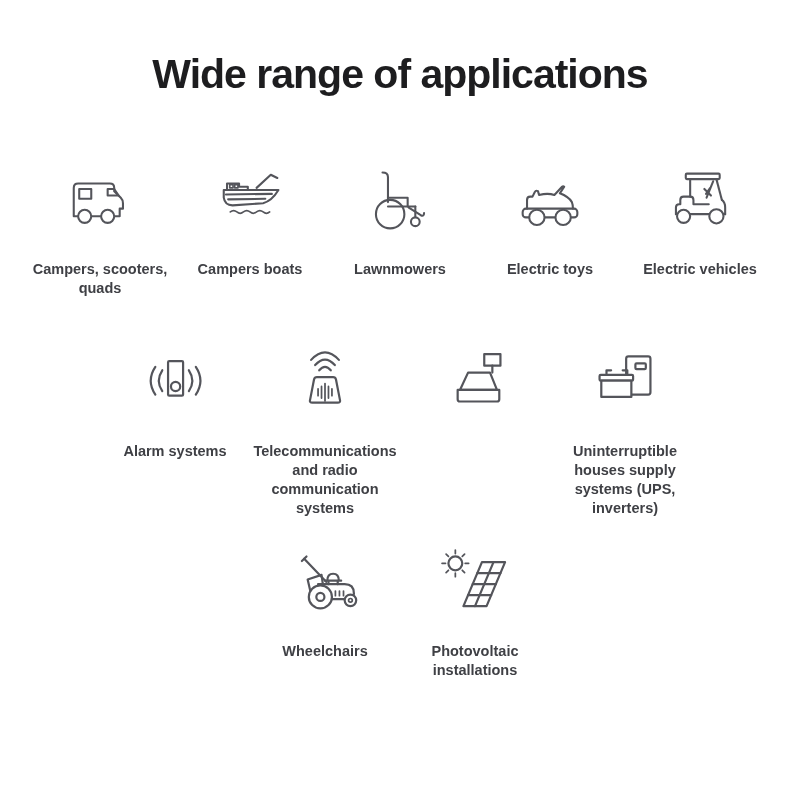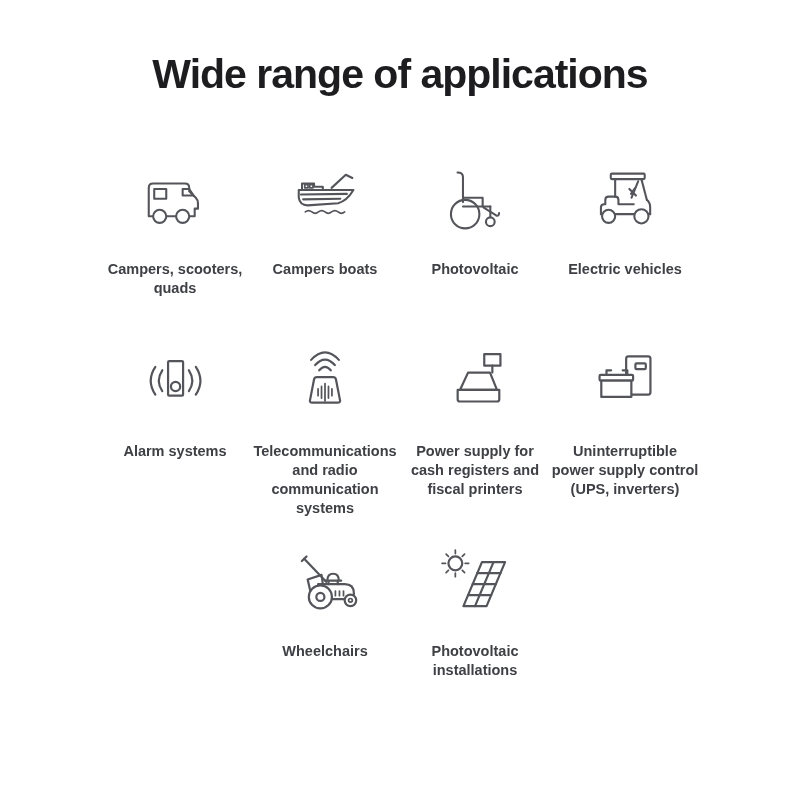--- a/index.html
+++ b/index.html
@@ -64,23 +64,34 @@
         <svg width="70" height="70" viewBox="0 0 64 64">
           <path d="M21 33 V10 Q21 6 16 6"></path>
           <path d="M21 29 H39 V37"></path>
           <path d="M21 37 H46"></path>
           <path d="M46 37 V47"></path>
           <path d="M40 38 L51 45 Q54 46.5 54 43"></path>
           <circle cx="23" cy="44" r="13"></circle>
           <circle class="w" cx="46" cy="51" r="4"></circle>
         </svg>
       </div>
-      <div class="label">Photovoltaic</div>
-    </div>
-
+      <div class="label">Lawnmowers</div>
+    </div>
+
+    <div class="cell">
+      <div class="icon-box icon">
+        <svg width="70" height="70" viewBox="0 0 64 64">
+          <path d="M11 39 V31 Q11 28 14 28 H16 L18 24 Q19 22 21 23 L22 26.5 Q30 24.5 36 26.5 L43 19 Q44 18 45 19 L41 25 Q49 28 52 33 Q53 35.5 53 39"></path>
+          <rect x="7" y="39" width="50" height="8" rx="3"></rect>
+          <circle class="w" cx="20" cy="47" r="7"></circle>
+          <circle class="w" cx="44" cy="47" r="7"></circle>
+        </svg>
+      </div>
+      <div class="label">Electric toys</div>
+    </div>
 
     <div class="cell">
       <div class="icon-box icon">
         <svg width="70" height="70" viewBox="0 0 64 64">
           <rect x="19" y="7" width="31" height="5" rx="1"></rect>
           <path d="M23 12 V28"></path>
           <path d="M47 12 L52 31"></path>
           <path d="M44 14 L38 29"></path>
           <path d="M36 21 L42 27"></path>
           <path d="M41 20.5 L37.5 25.5"></path>
@@ -128,35 +139,34 @@
 
     <div class="cell">
       <div class="icon-box icon">
         <svg width="74" height="74" viewBox="0 0 64 64">
           <rect x="40" y="7" width="14" height="10"></rect>
           <path d="M47 17 V23"></path>
           <path d="M26 23 H45 L51 38 H19 Z"></path>
           <path d="M17 38 H53 V46 Q53 48 51 48 H19 Q17 48 17 46 Z"></path>
         </svg>
       </div>
-      <div class="label">Power supply for cash registers and fiscal printers</div>
     </div>
 
     <div class="cell">
       <div class="icon-box icon">
         <svg width="74" height="74" viewBox="0 0 64 64">
           <rect x="33" y="9" width="21" height="33" rx="2"></rect>
           <rect x="41" y="15" width="9" height="5" rx="1"></rect>
           <rect class="w" x="10" y="25" width="29" height="5" rx="1"></rect>
           <rect class="w" x="11.5" y="30" width="26" height="14"></rect>
           <path d="M16 24 V21 H20"></path>
           <path d="M34 24 V21 H30"></path>
         </svg>
       </div>
-      <div class="label">Uninterruptible power supply control (UPS, inverters)</div>
+      <div class="label">Uninterruptible houses supply systems (UPS, inverters)</div>
     </div>
 
   </div>
 
   <div class="row row3">
 
     <div class="cell">
       <div class="icon-box icon">
         <svg width="74" height="74" viewBox="0 0 64 64">
           <path d="M12 13 L16 9"></path>

